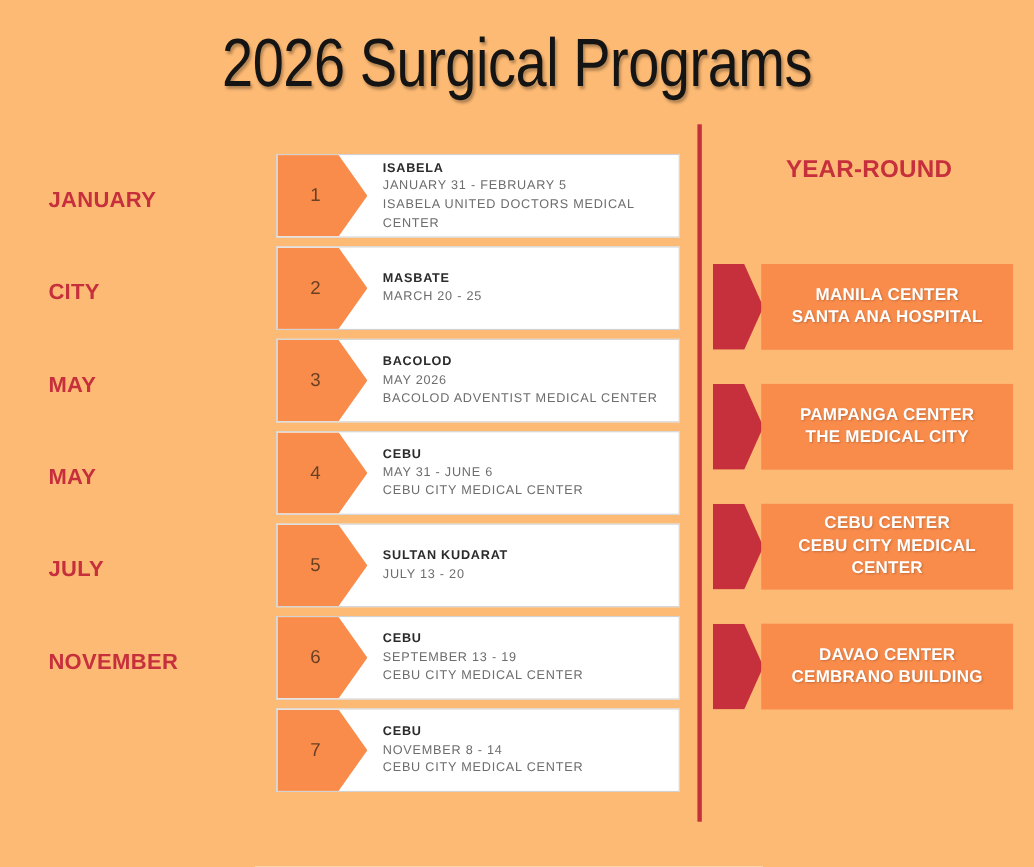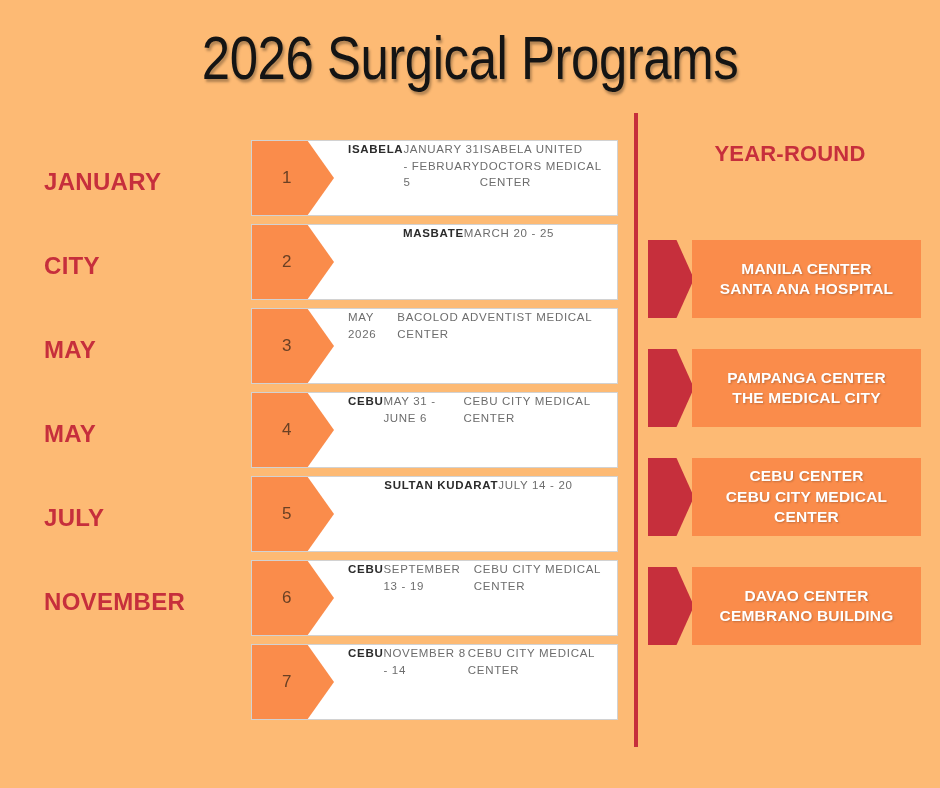--- a/index.html
+++ b/index.html
@@ -37,21 +37,21 @@
 
   
   .months { position:absolute; left:0; top:140px; width:250px; }
   .month-row {
     height:84px;
     display:flex; align-items:center;
     padding-left:44px;
   }
   .month-label {
     color:#c62f3c;
-    font-size:24px;
+    font-size:20px;
     font-weight:bold;
     letter-spacing:0.3px;
     white-space:nowrap;
   }
 
   .cards { position:absolute; left:251px; top:140px; width:367px; }
   .card {
     position:relative;
     height:76px;
     margin-bottom:8px;
@@ -74,21 +74,21 @@
   }
   .card-num span {
     color:#6a4024;
     font-size:17px;
     font-weight:400;
     font-family:"Liberation Sans", sans-serif;
   }
   .card-body {
     flex:1 1 auto;
     display:flex;
-    flex-direction:row;
+    flex-direction:column;
     justify-content:center;
     padding-left:14px;
     padding-right:8px;
   }
   .card-title {
     font-size:11.5px;
     font-weight:bold;
     color:#2b2b2b;
     letter-spacing:0.7px;
     line-height:1.45;
@@ -194,41 +194,42 @@
         <div class="card-body">
           <div class="card-title">MASBATE</div>
           <div class="card-line">MARCH 20 - 25</div>
         </div>
       </div>
       <div class="card">
         <div class="card-num">
           <span>3</span>
         </div>
         <div class="card-body">
+          <div class="card-title">BACOLOD</div>
           <div class="card-line">MAY 2026</div>
           <div class="card-line">BACOLOD ADVENTIST MEDICAL CENTER</div>
         </div>
       </div>
       <div class="card">
         <div class="card-num">
           <span>4</span>
         </div>
         <div class="card-body">
           <div class="card-title">CEBU</div>
           <div class="card-line">MAY 31 - JUNE 6</div>
           <div class="card-line">CEBU CITY MEDICAL CENTER</div>
         </div>
       </div>
       <div class="card">
         <div class="card-num">
           <span>5</span>
         </div>
         <div class="card-body">
           <div class="card-title">SULTAN KUDARAT</div>
-          <div class="card-line">JULY 14 - 20</div>
+          <div class="card-line">JULY 13 - 20</div>
         </div>
       </div>
       <div class="card">
         <div class="card-num">
           <span>6</span>
         </div>
         <div class="card-body">
           <div class="card-title">CEBU</div>
           <div class="card-line">SEPTEMBER 13 - 19</div>
           <div class="card-line">CEBU CITY MEDICAL CENTER</div>

